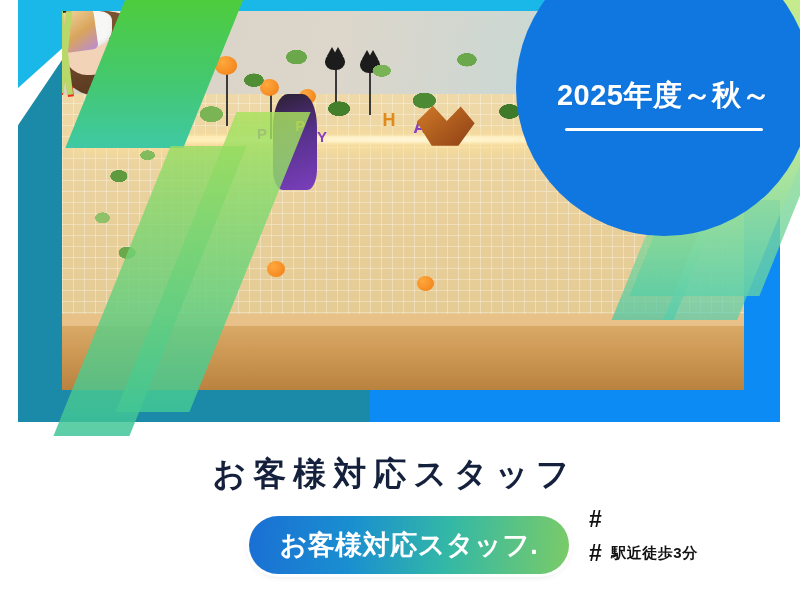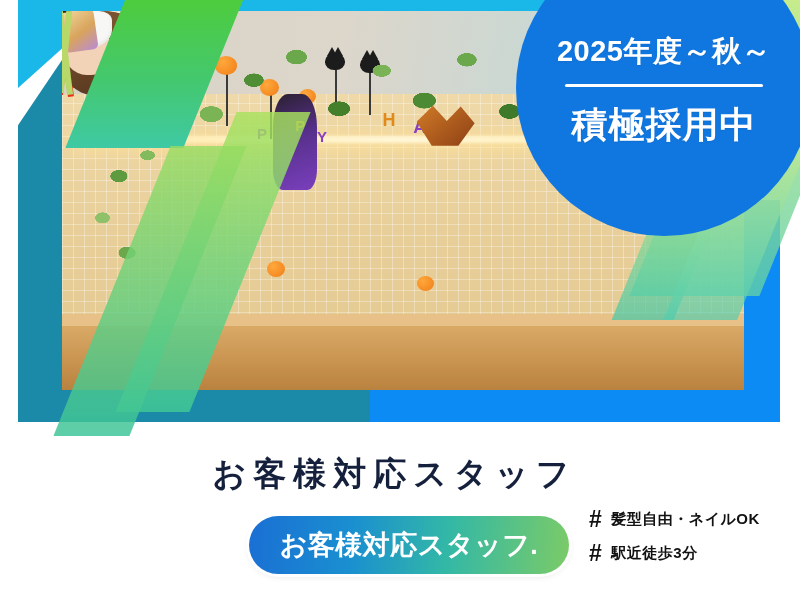--- a/index.html
+++ b/index.html
@@ -394,33 +394,31 @@
   <div class="para para-green-top"></div>
   <div class="para para-cyan-topright"></div>
   <div class="para para-green-right-a"></div>
   <div class="para para-green-right-b"></div>
   <div class="para para-bl-a"></div>
   <div class="para para-bl-b"></div>
 
   <div class="badge">
     <div class="badge-top">2025年度～秋～</div>
     <div class="badge-rule"></div>
-    <div class="badge-bottom">積極採用中</div>
   </div>
 
   <div class="job-title">お客様対応スタッフ</div>
 
   <div class="company-pill">
     <span>お客様対応スタッフ.</span>
   </div>
 
   <div class="tags">
     <div class="tag">
       <span class="hash">#</span>
-      <span>髪型自由・ネイルOK</span>
     </div>
     <div class="tag">
       <span class="hash">#</span>
       <span>駅近徒歩3分</span>
     </div>
   </div>
 
 </div>
 
 </body></html>

